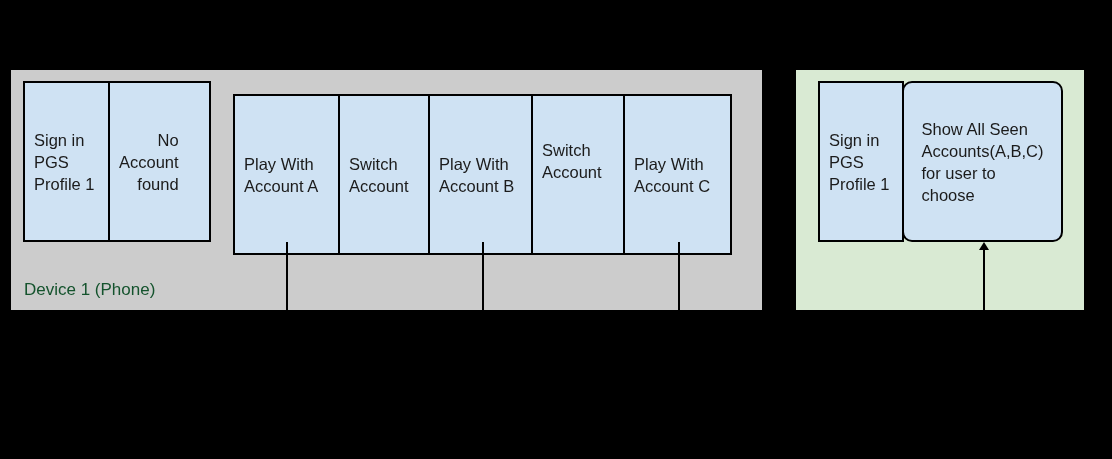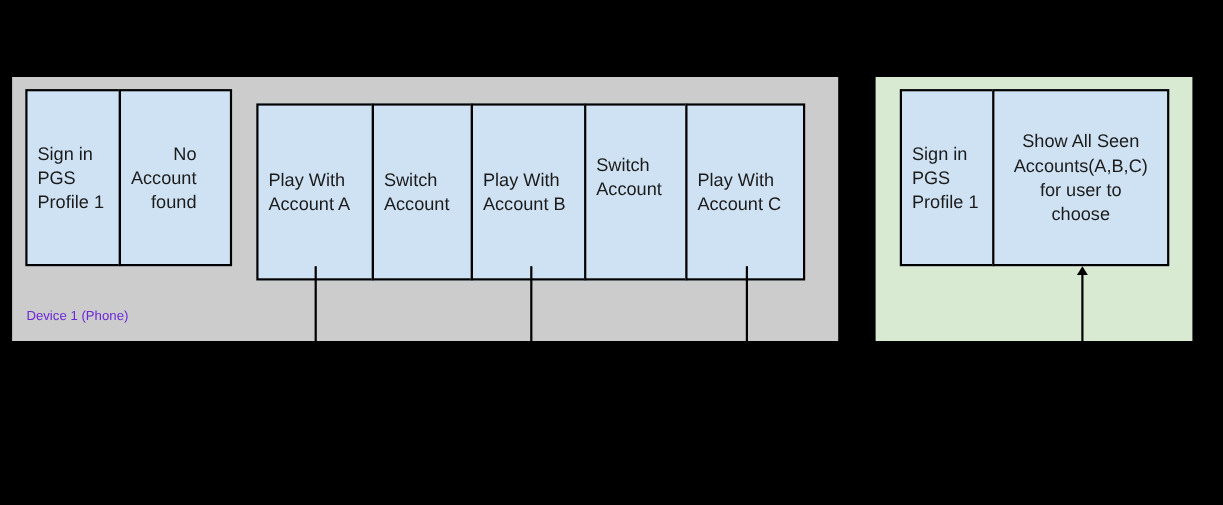--- a/index.html
+++ b/index.html
@@ -29,37 +29,37 @@
     align-items: center;
     justify-content: flex-start;
     padding: 0 4px 0 9px;
     white-space: pre-line;
     font-size: 16.5px;
     line-height: 22px;
     color: #1b1b1b;
   }
   .box + .box { margin-left: -2px; }
   .raise { padding-bottom: 28px; }
-  .center { justify-content: center; text-align: center; padding: 0 2px; }
+  .center { justify-content: center; text-align: left; padding: 0 2px; border-radius: 10px; }
   .connector {
     position: absolute;
     width: 2px;
     background: #000000;
   }
   .arrowhead {
     position: absolute;
     width: 0; height: 0;
     border-left: 5px solid transparent;
     border-right: 5px solid transparent;
     border-bottom: 8px solid #000000;
   }
   .container-label {
     position: absolute;
-    font-size: 12px;
-    color: #6d28d9;
+    font-size: 17px;
+    color: #14532d;
     white-space: nowrap;
   }
 </style>
 </head>
 <body>
 
 <div class="canvas">
 
   <section class="container device1">
 

